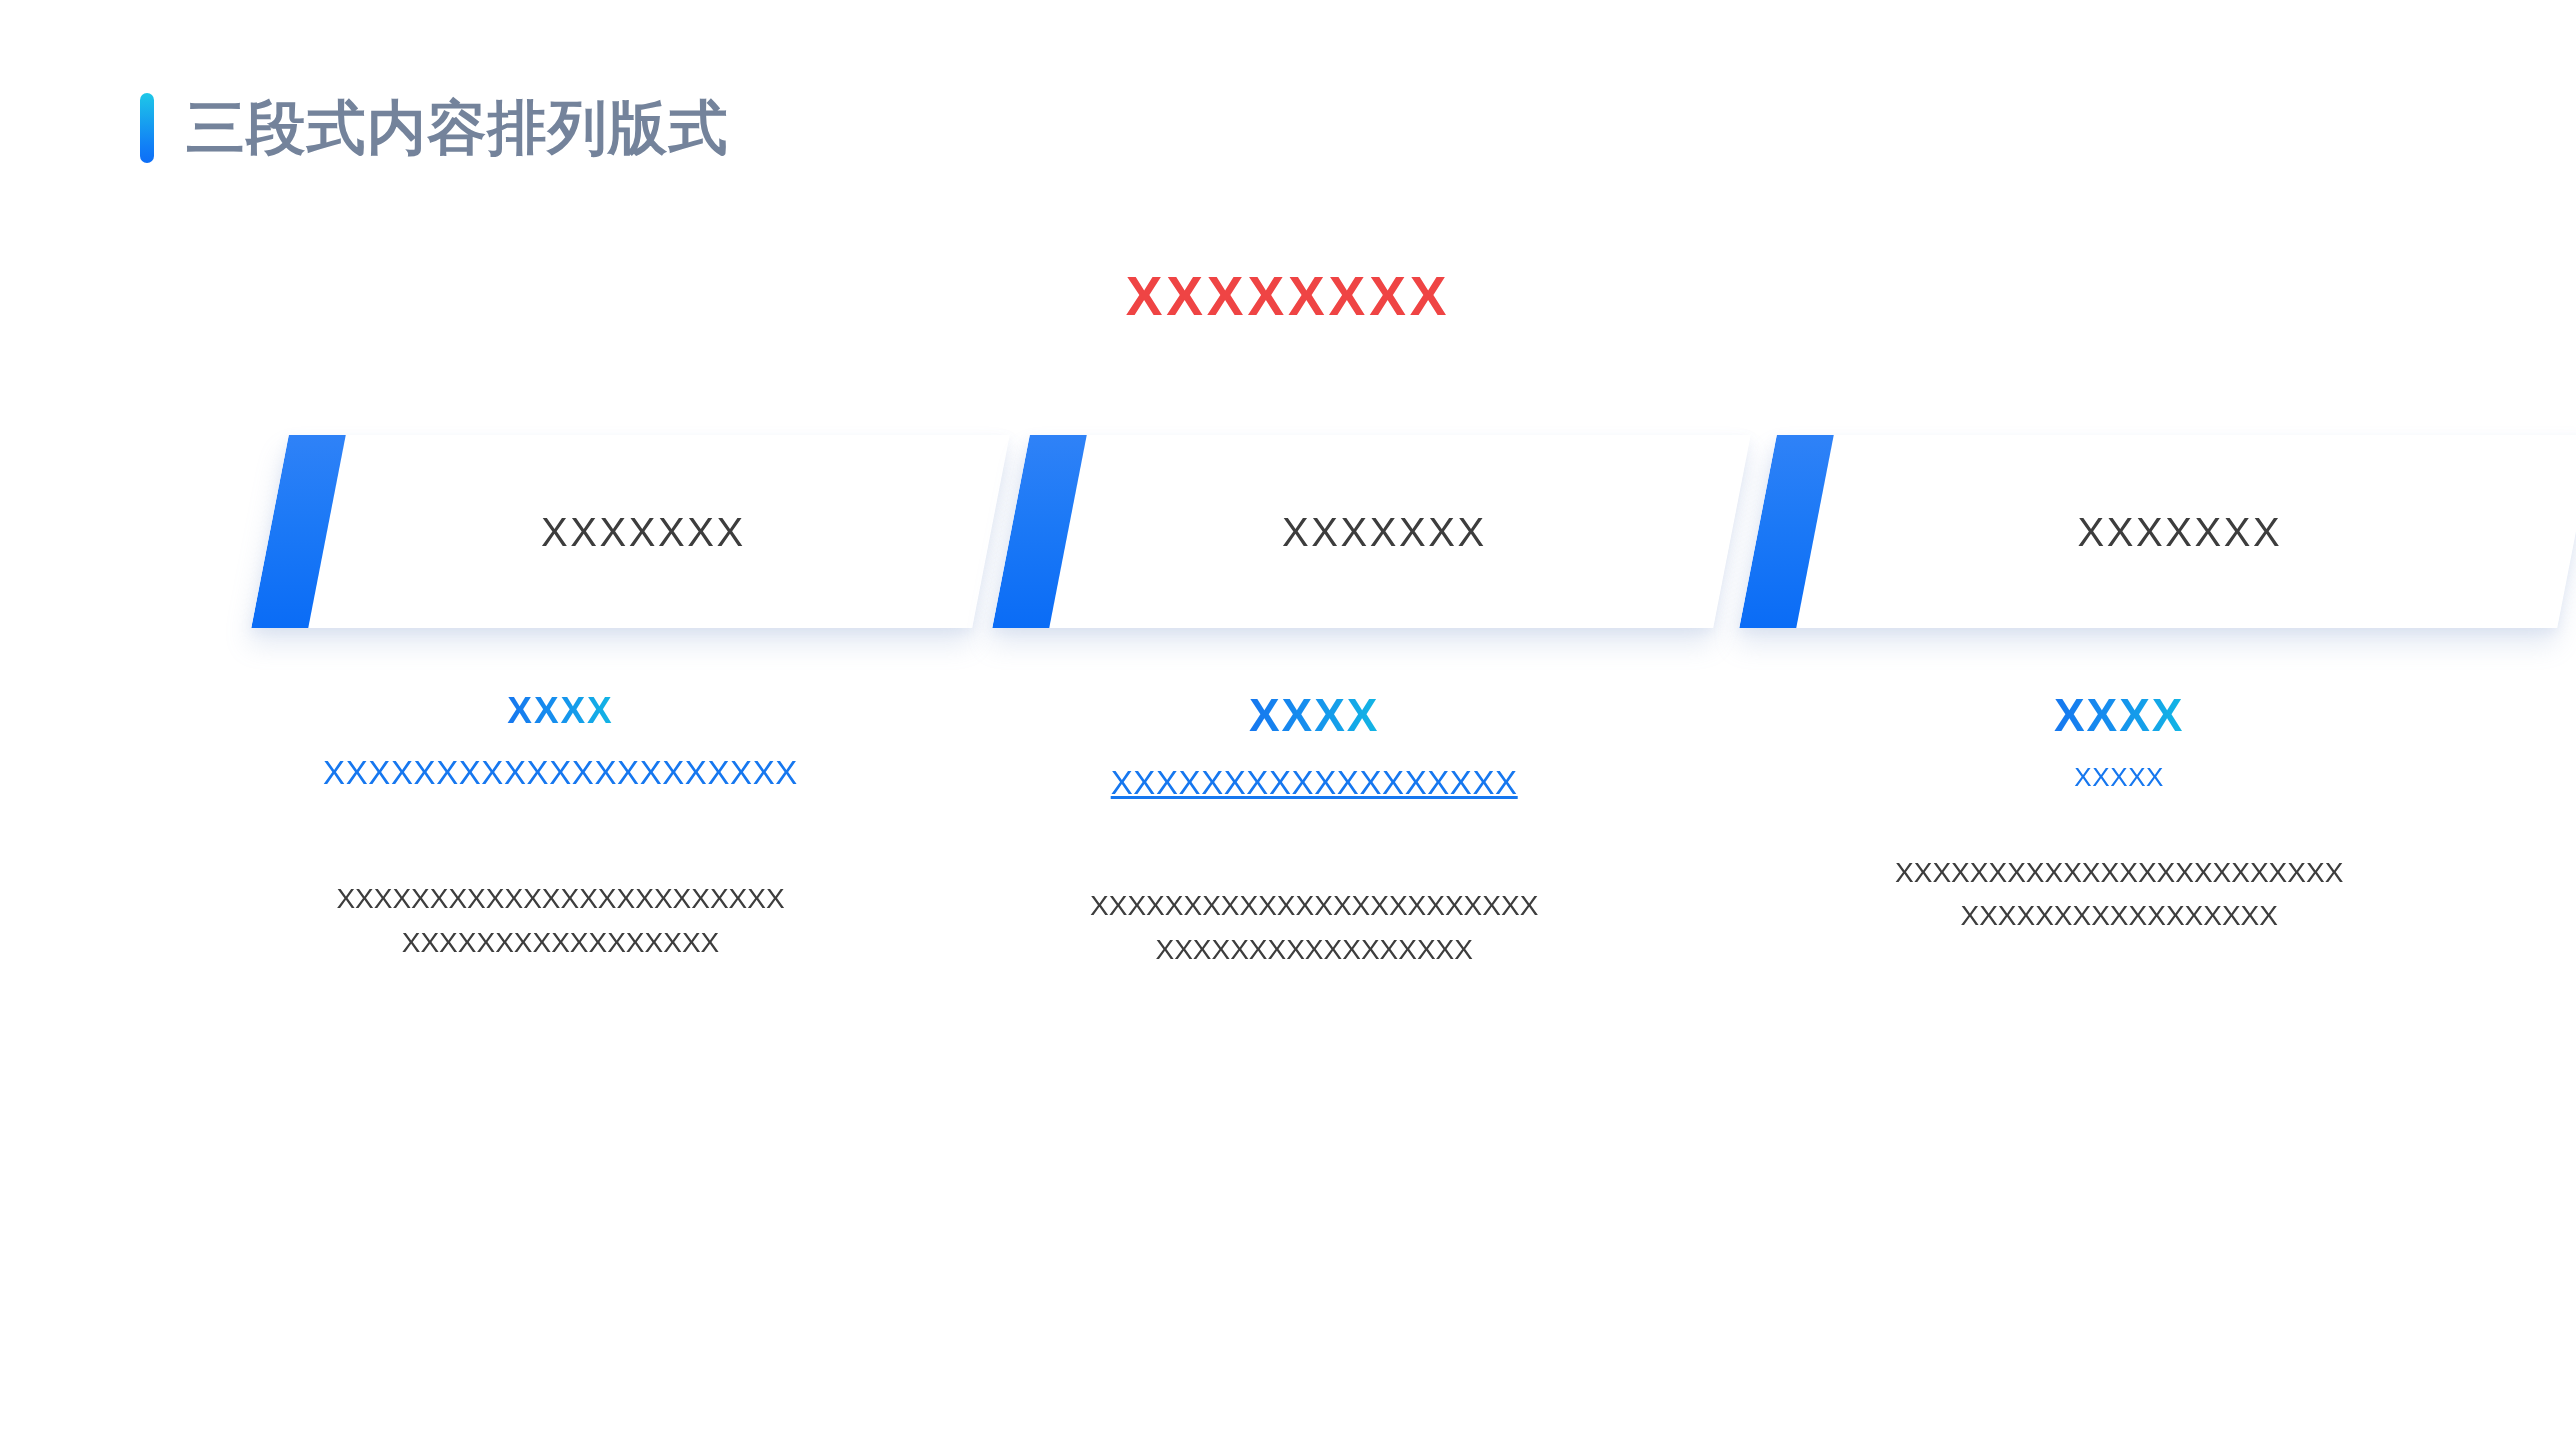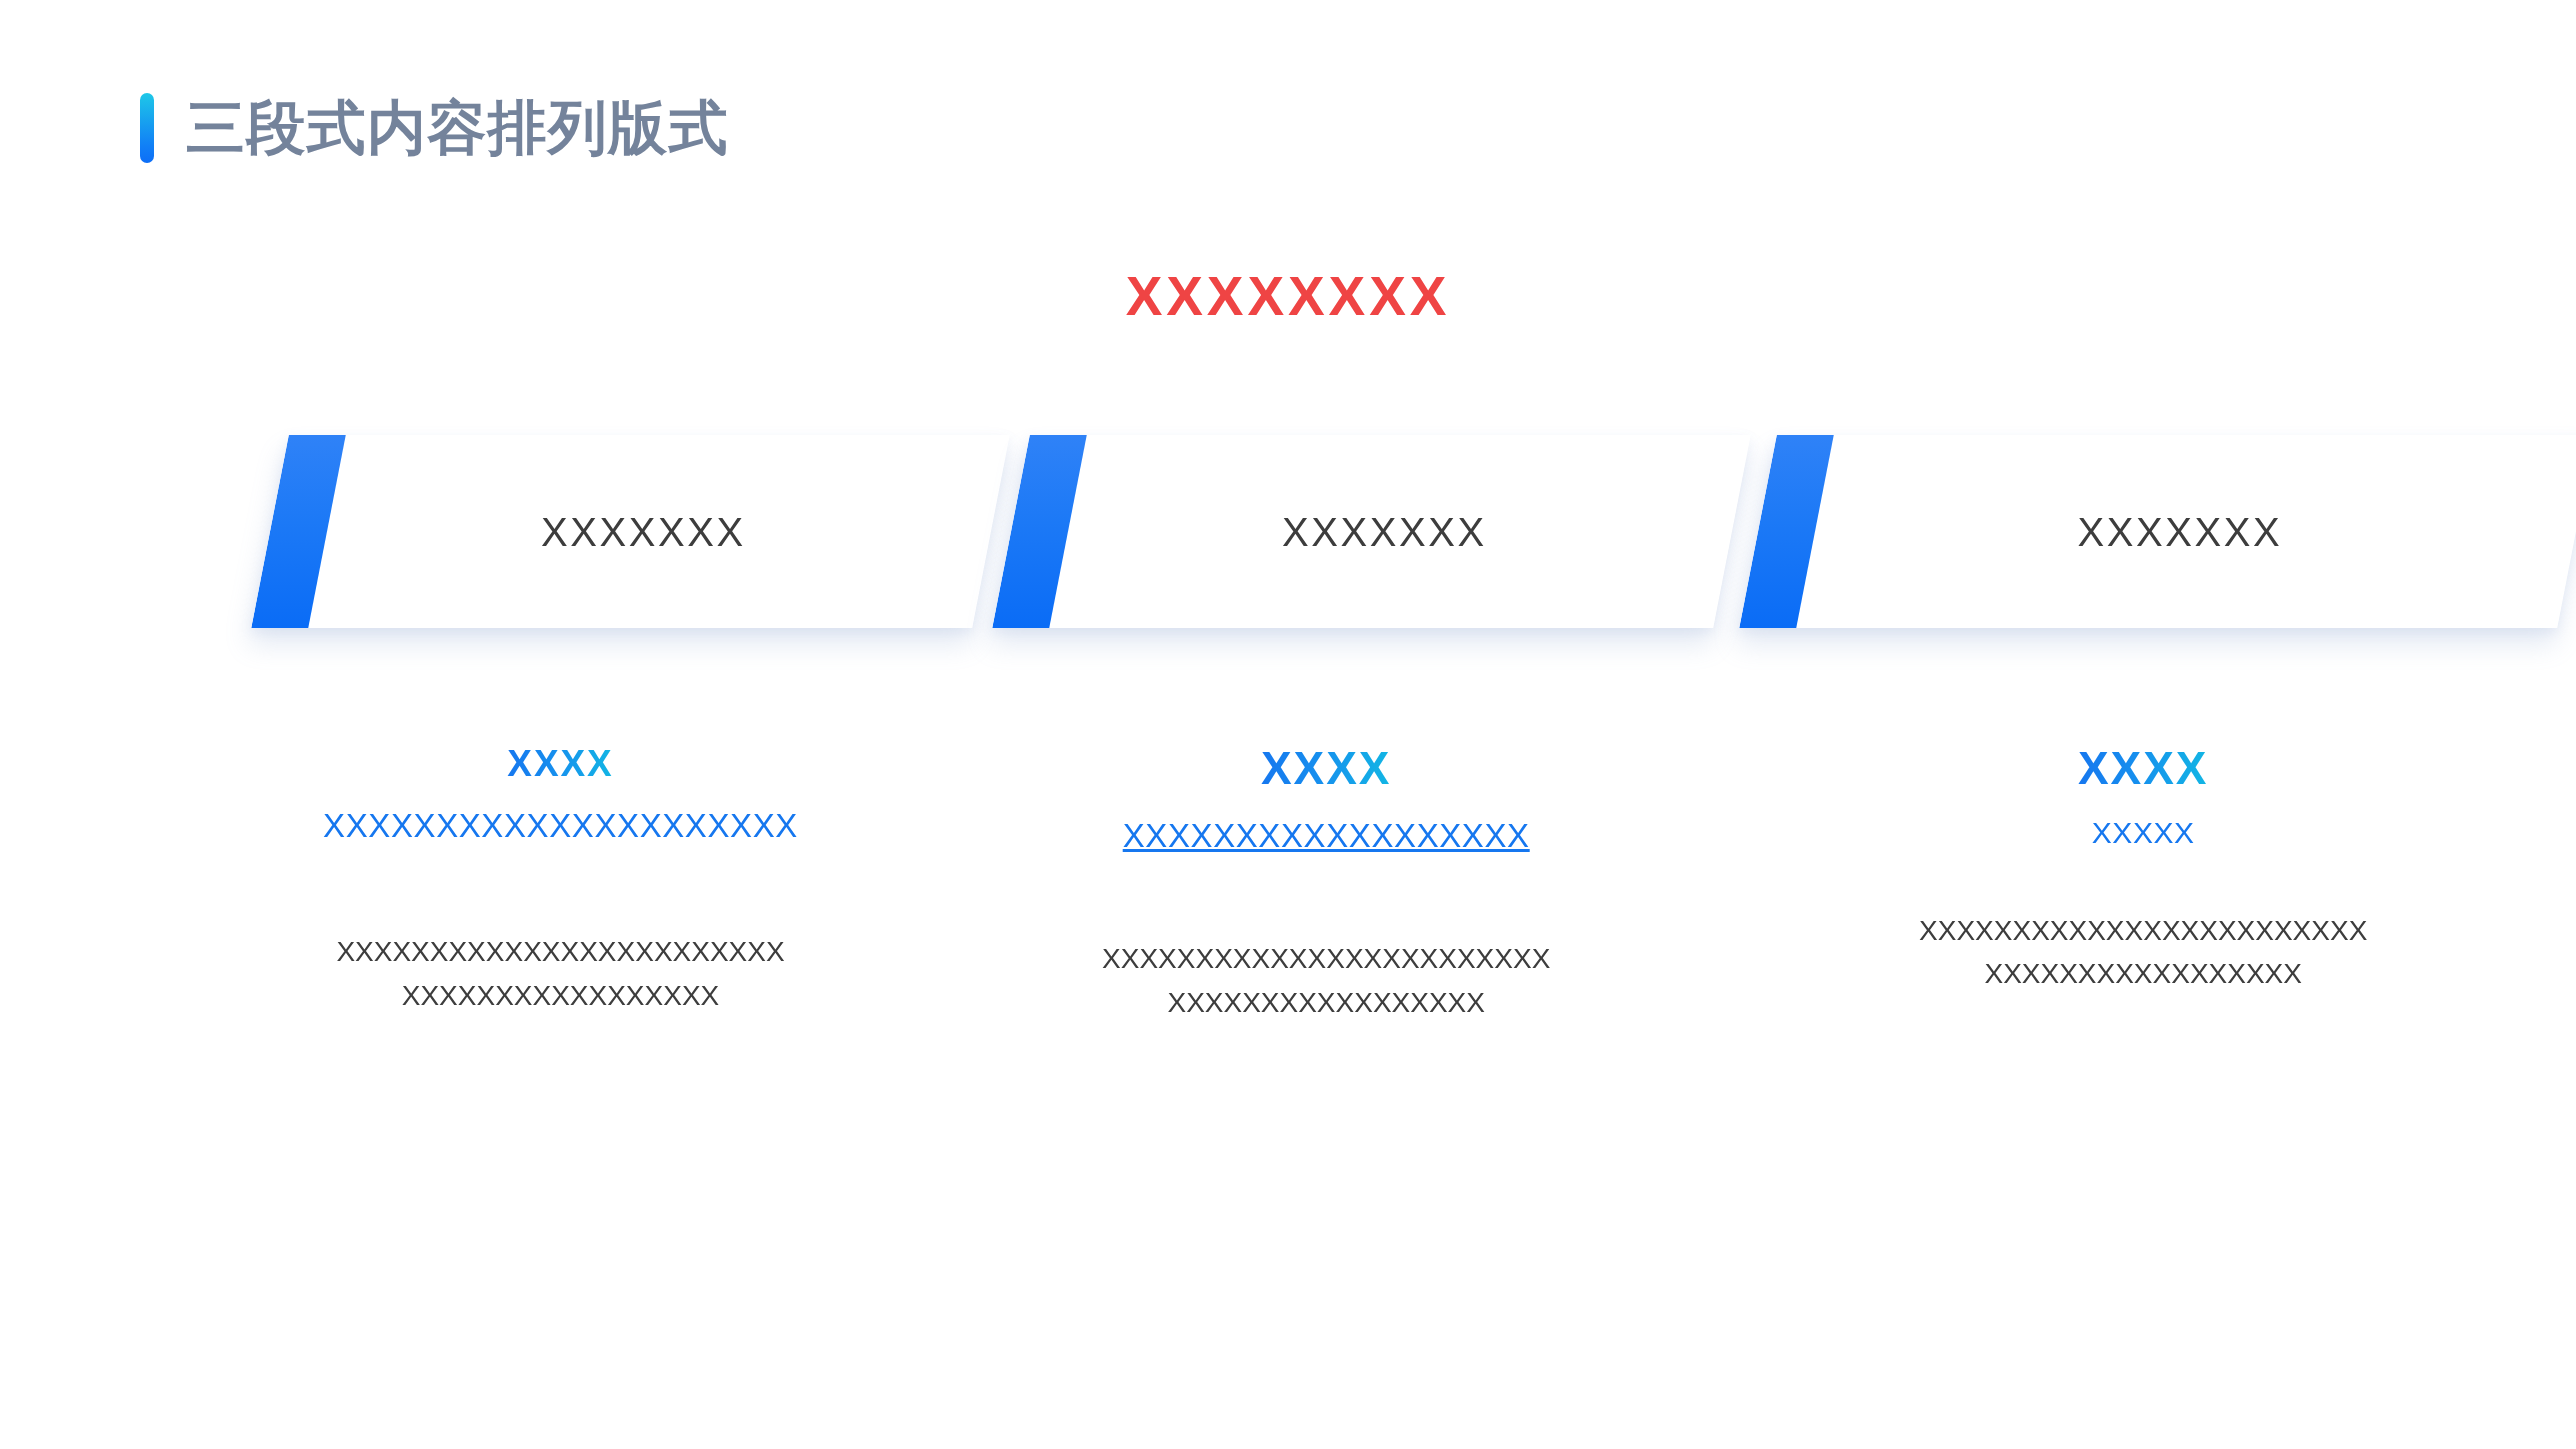--- a/index.html
+++ b/index.html
@@ -96,25 +96,24 @@
     line-height: 1;
     position: relative;
     z-index: 2;
     padding-left: 26px;
     box-sizing: border-box;
   }
 
   
   .columns {
     position: absolute;
-    top: 745px;
+    top: 692px;
     left: 0;
     width: 2576px;
     display: flex;
-    gap: 12px;
   }
   .column {
     box-sizing: border-box;
     text-align: center;
   }
   .col-1 { width: 773px; margin-left: 174px; }
   .col-2 { width: 773px; margin-left: -19.3px; }
   .col-3 { width: 773px; margin-left: 32px; }
 
   .col-highlight {
@@ -133,21 +132,21 @@
 
   .col-subtext {
     color: #1677ef;
     letter-spacing: 0.6px;
     line-height: 1.25;
     font-size: 33px;
     white-space: nowrap;
   }
   .col-1 .col-subtext { margin-top: 23px; }
   .col-2 .col-subtext { margin-top: 24px; text-decoration: underline; }
-  .col-3 .col-subtext { margin-top: 23px; font-size: 30px; }
+  .col-3 .col-subtext { margin-top: 23px; font-size: 26px; }
 
   .col-body {
     color: #3d3d3d;
     font-size: 28px;
     line-height: 1.55;
     letter-spacing: 0px;
     margin: 0 auto;
     width: 489px;
   }
   .col-1 .col-body { margin-top: 84px; }

